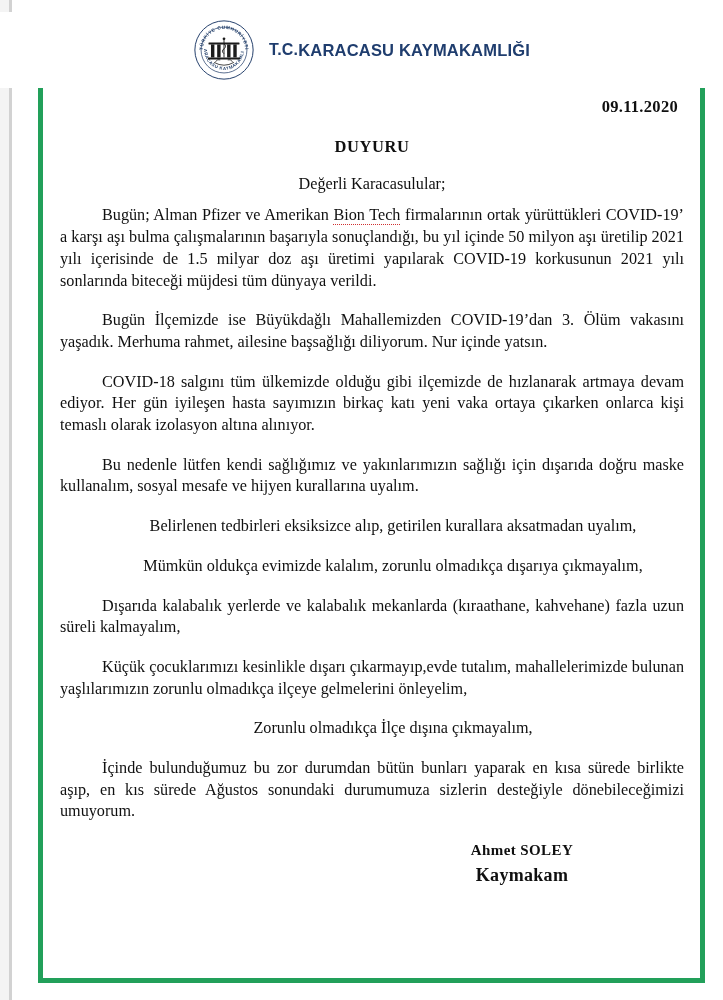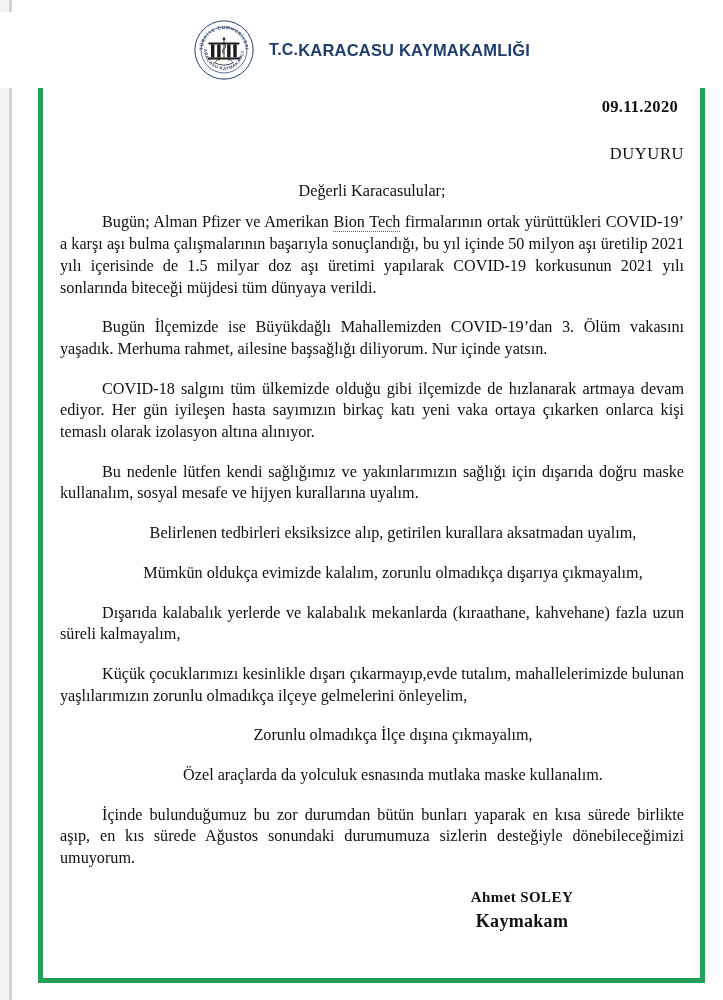--- a/index.html
+++ b/index.html
@@ -101,25 +101,25 @@
   .date-line {
     text-align: right;
     font-weight: bold;
     font-size: 16.5px;
     letter-spacing: 0.3px;
     padding-right: 6px;
     margin-top: 10px;
   }
 
   .doc-title {
-    text-align: right;
-    font-weight: normal;
+    text-align: center;
+    font-weight: bold;
     font-size: 16.5px;
     letter-spacing: 0.6px;
-    margin-top: 25px;
+    margin-top: 18px;
   }
 
   .salutation {
     text-align: center;
     font-size: 16.2px;
     margin-top: 16px;
   }
 
   p.para {
     margin: 0;
@@ -238,21 +238,20 @@
   <p class="single">Belirlenen tedbirleri eksiksizce alıp, getirilen kurallara aksatmadan uyalım,</p>
 
   <p class="single">Mümkün oldukça evimizde kalalım, zorunlu olmadıkça dışarıya çıkmayalım,</p>
 
   <p class="para spaced">Dışarıda kalabalık yerlerde ve kalabalık mekanlarda (kıraathane, kahvehane) fazla uzun süreli kalmayalım,</p>
 
   <p class="para spaced">Küçük çocuklarımızı kesinlikle dışarı çıkarmayıp,evde tutalım,   mahallelerimizde bulunan yaşlılarımızın zorunlu olmadıkça ilçeye gelmelerini önleyelim,</p>
 
   <p class="single">Zorunlu olmadıkça İlçe dışına çıkmayalım,</p>
 
-  <p class="single">Özel araçlarda da yolculuk esnasında  mutlaka maske kullanalım.</p>
 
   <p class="para spaced">İçinde bulunduğumuz  bu zor durumdan bütün bunları yaparak en kısa sürede birlikte aşıp, en kıs sürede Ağustos sonundaki durumumuza sizlerin desteğiyle dönebileceğimizi umuyorum.</p>
 
 
   <div class="signature-block">
     <div class="sig-name">Ahmet SOLEY</div>
     <div class="sig-title">Kaymakam</div>
   </div>
 
 </div>

